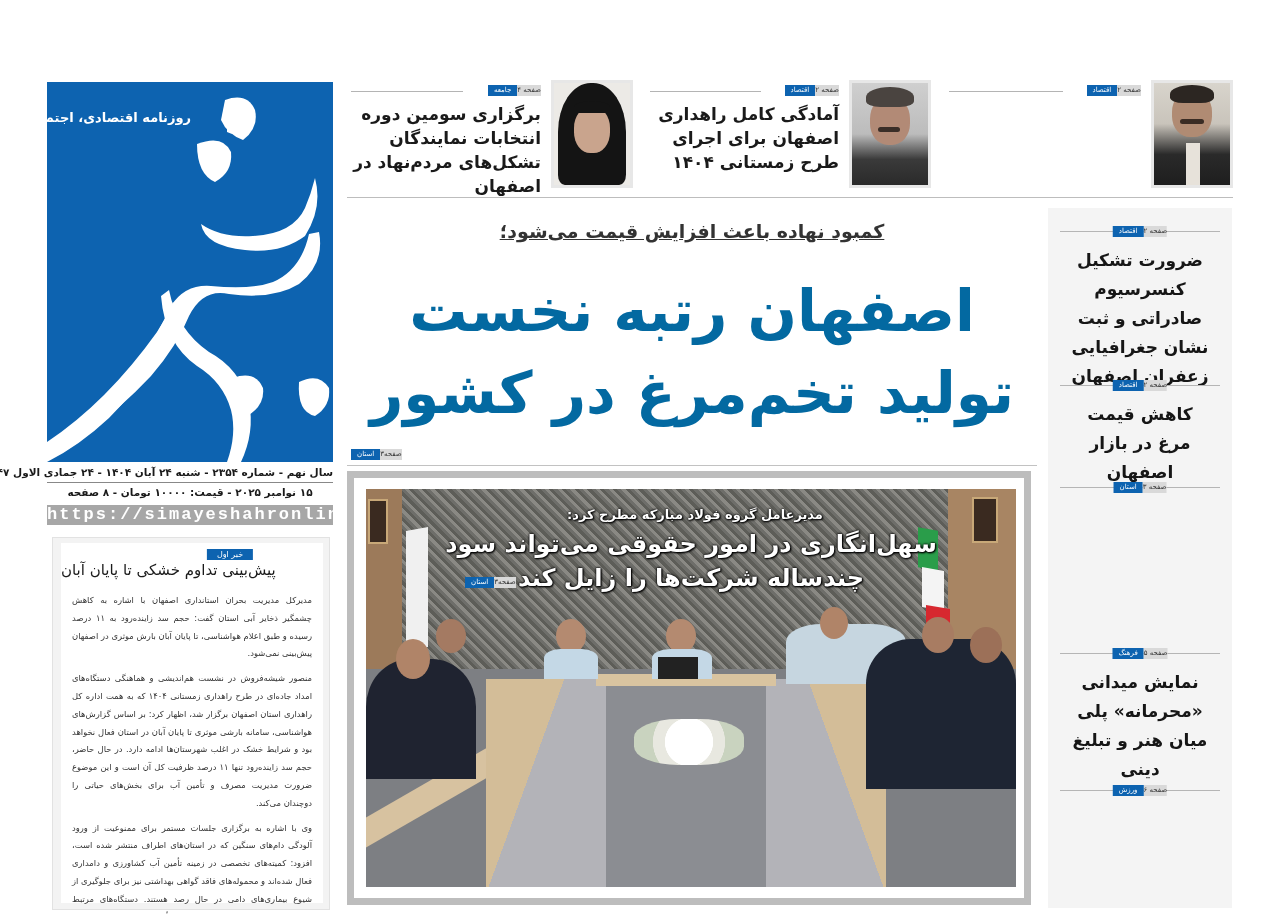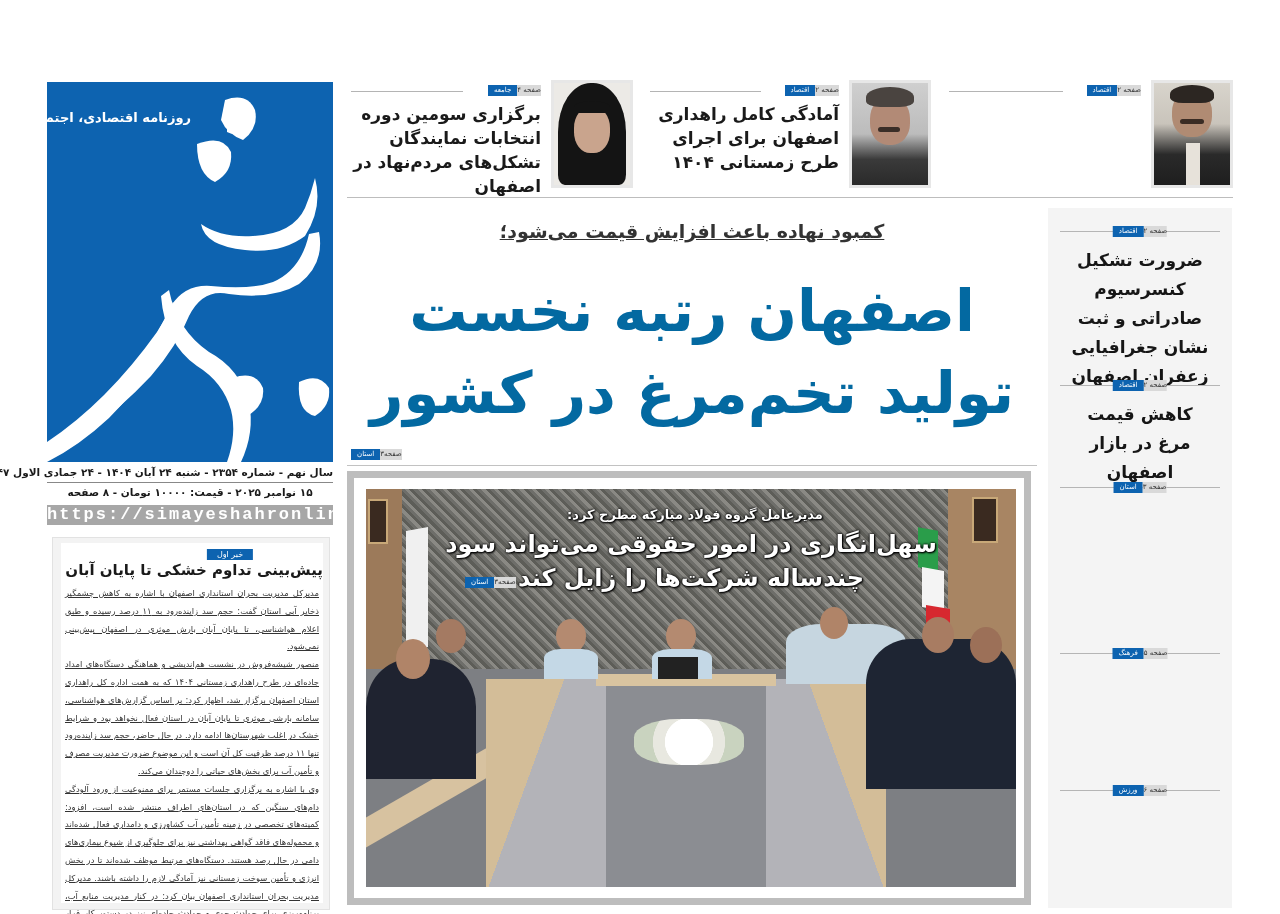--- a/index.html
+++ b/index.html
@@ -11,23 +11,23 @@
   .masthead .tagline { position: absolute; right: 142px; top: 28px; color: #fff; font-size: 13px; font-weight: bold; direction: rtl; white-space: nowrap; }
   .masthead svg { position: absolute; left: 0; top: 0; }
   .issue-line { position: absolute; left: 47px; top: 466px; width: 286px; font-size: 10.5px; font-weight: bold; text-align: center; direction: rtl; white-space: nowrap; border-bottom: 1px solid #888; padding-bottom: 4px; }
   .price-line { position: absolute; left: 47px; top: 486px; width: 286px; font-size: 10.5px; font-weight: bold; text-align: center; direction: rtl; white-space: nowrap; }
   .url-bar { position: absolute; left: 47px; top: 505px; width: 286px; height: 20px; background: #a7a7a7; color: #fff; font-family: "Liberation Mono", monospace; font-weight: bold; font-size: 17px; letter-spacing: 2px; line-height: 20px; text-align: center; white-space: nowrap; overflow: hidden; }
 
   
   .side-box { position: absolute; left: 52px; top: 537px; width: 278px; height: 373px; background: #f3f3f3; border: 1px solid #e2e2e2; }
   .side-inner { position: absolute; left: 8px; top: 5px; width: 262px; height: 360px; background: #fff; }
   .side-tag { position: absolute; left: 50%; transform: translateX(-50%); top: 6px; background: #0d63b0; color: #fff; font-size: 8px; padding: 1px 10px; direction: rtl; margin-left: 38px; }
-  .side-title { position: absolute; top: 18px; width: 100%; text-align: right; font-size: 15px; font-weight: bold; direction: rtl; }
+  .side-title { position: absolute; top: 18px; width: 100%; text-align: left; font-size: 15px; font-weight: normal; direction: rtl; }
   .side-body { position: absolute; top: 42px; left: 4px; right: 4px; direction: rtl; font-size: 8.4px; line-height: 17.8px; color: #333; text-align: justify; }
-  .side-body p { margin: 0; text-decoration: underline; }
+  .side-body p { margin: 7px; }
 
   
   .teaser { position: absolute; top: 80px; height: 108px; }
   .teaser .photo { position: absolute; right: 0; top: 0; width: 82px; height: 108px; background: #e7e7e7; padding: 3px; }
   .teaser .photo .ph { width: 100%; height: 100%; position: relative; overflow: hidden; }
   .teaser .tagrow { position: absolute; right: 92px; top: 5px; left: 4px; height: 12px; }
   .teaser .tagrow .line { position: absolute; left: 0; right: 78px; top: 6px; height: 1px; background: #b4b4b4; }
   .teaser .htext { position: absolute; right: 92px; top: 22px; left: 0; direction: rtl; text-align: right; font-size: 17px; font-weight: bold; line-height: 24px; }
   .label-pair { position: absolute; right: 0; top: 0; height: 11px; display: flex; flex-direction: row-reverse; font-size: 7px; line-height: 11px; direction: rtl; }
   .label-pair .cat { background: #0d63b0; color: #fff; padding: 0 6px; }
@@ -253,20 +253,21 @@
   </div>
 
   <div class="r-item" style="top:440px;">
     <div class="tagrow">
         <div class="l1"></div>
       <div class="label-pair">
         <span class="cat">فرهنگ</span>
         <span class="pg">صفحه ۵</span>
       </div>
     </div>
+    <div class="htext" style="padding:0 14px;">نمایش میدانی «محرمانه» پلی میان هنر و تبلیغ دینی</div>
   </div>
 
   <div class="r-item" style="top:577px;">
     <div class="tagrow">
         <div class="l1"></div>
       <div class="label-pair">
         <span class="cat">ورزش</span>
         <span class="pg">صفحه ۶</span>
       </div>
     </div>

